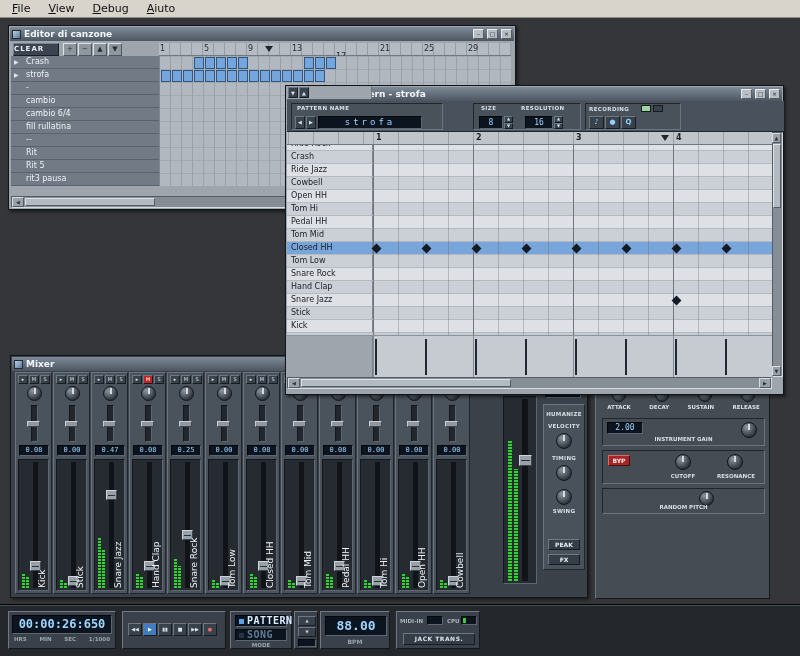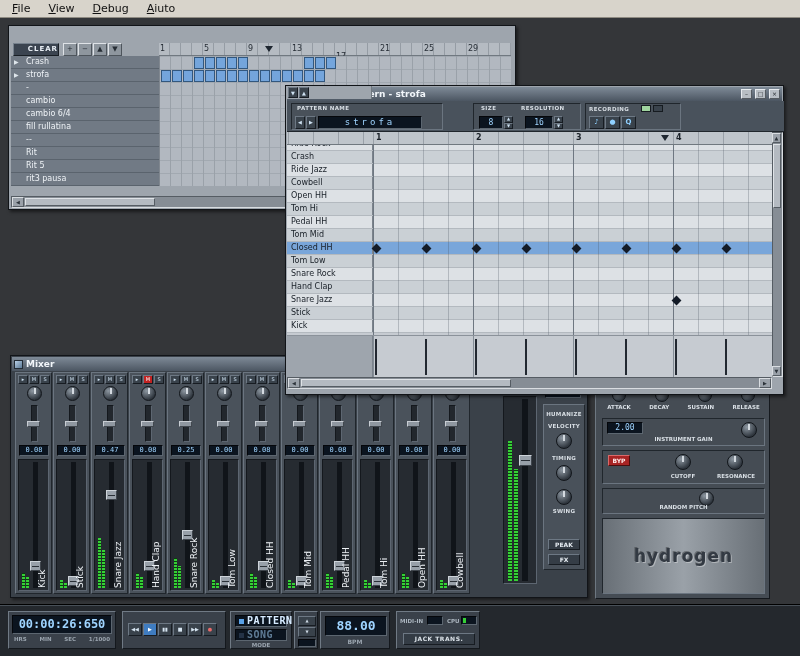--- a/index.html
+++ b/index.html
@@ -26,21 +26,21 @@
 .knob::after { content:""; position:absolute; left:50%; top:1px; width:2px; height:45%; margin-left:-1px; background:#d4dae0; }
 .scroll-arrow { position:absolute; width:12px; height:10px; background:#9aa1a9; border:1px solid;
   border-color:#d9dde1 #555c63 #555c63 #d9dde1; font-size:5px; line-height:9px; text-align:center; color:#2c333a; }
 .scroll-handle { position:absolute; background:#b4bac1; border:1px solid; border-color:#dfe3e7 #555c63 #555c63 #dfe3e7; }
 .playhead { position:absolute; width:0; height:0; border-left:4px solid transparent; border-right:4px solid transparent; border-top:6px solid #1e2630; }
 
 
 #song { left:8px; top:25px; width:508px; height:185px; z-index:10; }
 #song .clear-btn { position:absolute; left:4px; top:17px; width:46px; height:13px; background:#3b4450;
   border:1px solid; border-color:#76818d #181e24 #181e24 #76818d; color:#e9eff5; font-size:7px; font-weight:bold;
-  letter-spacing:1px; text-align:right; line-height:11px; }
+  letter-spacing:1px; text-align:left; line-height:11px; }
 .tb { position:absolute; top:17px; width:14px; height:13px; background:#8e969e; border:1px solid;
   border-color:#dfe3e7 #4e555c #4e555c #dfe3e7; color:#262d34; font-size:7px; line-height:11px; text-align:center; }
 #song-ruler { position:absolute; left:150px; top:17px; width:352px; height:13px; background:#b5bbc2;
   border-bottom:1px solid #707880; background-image:repeating-linear-gradient(90deg, transparent 0 10px, #959ca4 10px 11px); }
 .sr-num { position:absolute; top:1px; font-size:8px; color:#272e36; }
 #song-ruler .playhead { left:106px; top:3px; }
 #song-names { position:absolute; left:2px; top:30px; width:148px; height:130px; overflow:hidden; }
 .srow { position:absolute; left:0; width:148px; height:13px; background:#717a85; border-bottom:1px solid #5a636d; }
 .srow .sname { position:absolute; left:15px; top:0; font-size:8px; line-height:12px; color:#eef2f6; white-space:nowrap; }
 .sarrow { position:absolute; left:3px; top:0; font-size:6px; line-height:12px; color:#dfe6ec; }
@@ -203,20 +203,27 @@
 <body>
 
 <div id="menubar">
     <div class="menu-item"><u>F</u>ile</div>
     <div class="menu-item"><u>V</u>iew</div>
     <div class="menu-item"><u>D</u>ebug</div>
     <div class="menu-item"><u>A</u>iuto</div>
   </div>
 
 <div class="window" id="song">
+  <div class="titlebar">
+    <span class="ticon"></span>
+    <span class="ttext">Editor di canzone</span>
+    <span class="wbtn">–</span>
+    <span class="wbtn">□</span>
+    <span class="wbtn">×</span>
+  </div>
   <div class="clear-btn">CLEAR</div>
   <div class="tb" style="left:54px">+</div>
   <div class="tb" style="left:69px">−</div>
   <div class="tb" style="left:84px">▲</div>
   <div class="tb" style="left:99px">▼</div>
   <div id="song-ruler">
     <div class="playhead"></div>
   <div class="sr-num" style="left: 1px;">1</div>
       <div class="sr-num" style="left: 45px;">5</div>
       <div class="sr-num" style="left: 89px;">9</div>
@@ -314,23 +321,20 @@
     <div class="byp">BYP</div>
     <div class="knob" id="cutoff-knob"></div>
     <div class="knob" id="res-knob"></div>
     <div class="ilabel" id="cutoff-label">CUTOFF</div>
     <div class="ilabel" id="res-label">RESONANCE</div>
   </div>
   <div class="ibox" id="pitch-box">
     <div class="knob" id="pitch-knob"></div>
     <div class="ilabel">RANDOM PITCH</div>
   </div>
-  <div class="ibox" id="logo-box">
-    <span class="logo-text">hydrogen</span>
-  </div>
 </div>
 
 <div class="window" id="mixer">
   <div class="titlebar">
     <span class="ticon"></span>
     <span class="ttext">Mixer</span>
     <span class="wbtn">–</span>
     <span class="wbtn">□</span>
     <span class="wbtn">×</span>
   </div>

